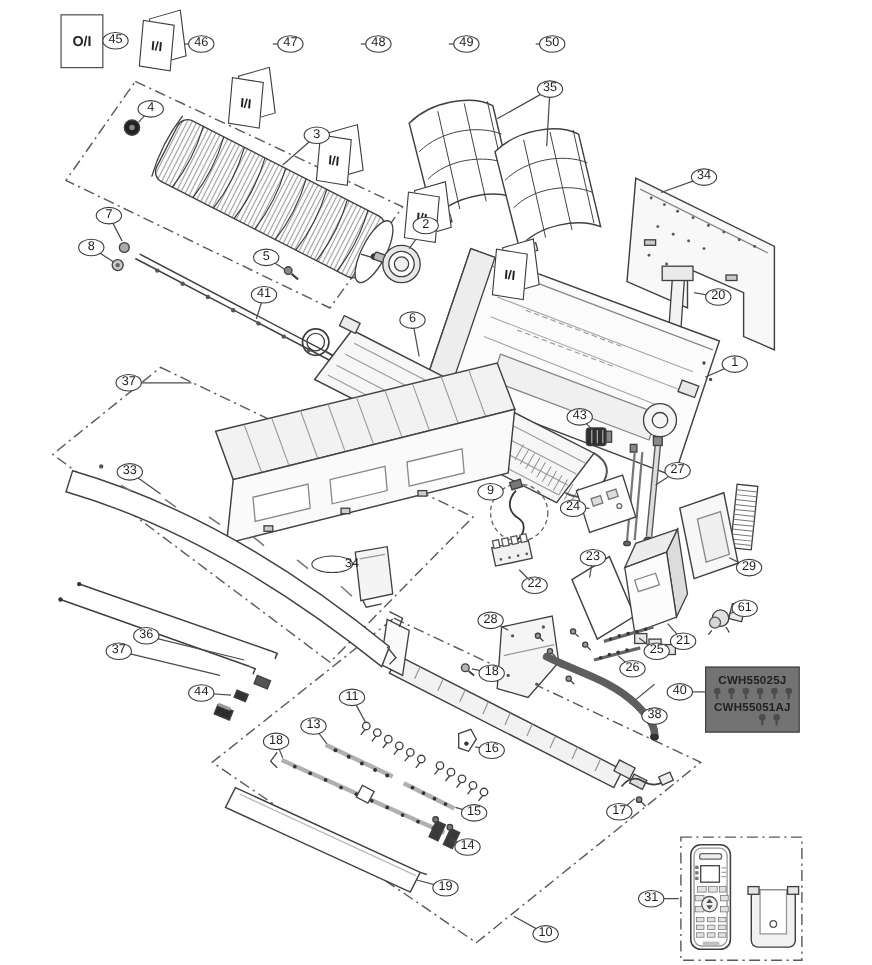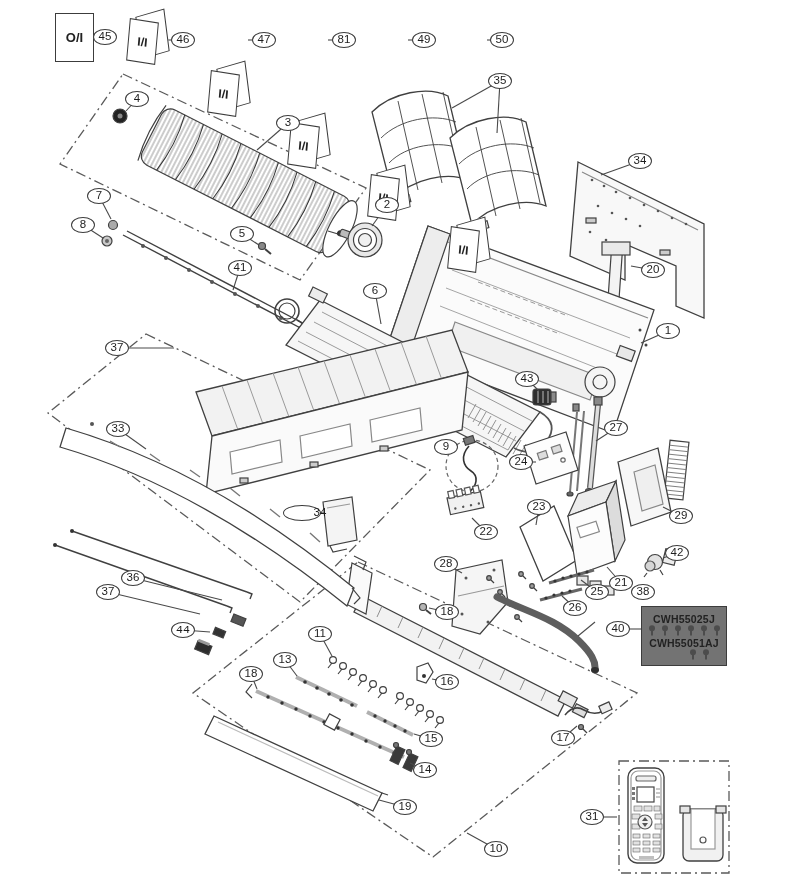--- a/index.html
+++ b/index.html
@@ -617,28 +617,28 @@
       <div class="balloon" style="left: 616px; top: 428px;">27</div>
       <div class="balloon" style="left: 446px; top: 564px;">28</div>
       <div class="balloon" style="left: 681px; top: 516px;">29</div>
       <div class="balloon" style="left: 592px; top: 817px;">31</div>
       <div class="balloon" style="left: 117px; top: 348px;">37</div>
       <div class="balloon" style="left: 118px; top: 429px;">33</div>
       <div class="balloon" style="left: 302px; top: 513px; padding-left: 36px;">34</div>
       <div class="balloon" style="left: 500px; top: 81px;">35</div>
       <div class="balloon" style="left: 133px; top: 578px;">36</div>
       <div class="balloon" style="left: 108px; top: 592px;">37</div>
-      <div class="balloon" style="left: 595px; top: 592px; margin-left: 48px;">38</div>
+      <div class="balloon" style="left: 595px; top: 651px;">38</div>
       <div class="balloon" style="left: 640px; top: 161px;">34</div>
       <div class="balloon" style="left: 618px; top: 629px;">40</div>
       <div class="balloon" style="left: 240px; top: 268px;">41</div>
-      <div class="balloon" style="left: 677px; top: 553px;">42</div>
+      <div class="balloon" style="left: 677px; top: 553px;">61</div>
       <div class="balloon" style="left: 527px; top: 379px;">43</div>
       <div class="balloon" style="left: 183px; top: 630px; font-family: Liberation Mono, monospace;">44</div>
       <div class="balloon" style="left: 105px; top: 37px;">45</div>
       <div class="balloon" style="left: 183px; top: 40px;">46</div>
       <div class="balloon" style="left: 264px; top: 40px;">47</div>
-      <div class="balloon" style="left: 344px; top: 40px;">81</div>
+      <div class="balloon" style="left: 344px; top: 40px;">48</div>
       <div class="balloon" style="left: 424px; top: 40px;">49</div>
       <div class="balloon" style="left: 502px; top: 40px;">50</div>
     </div>
 
 </div>
 
 </body></html>

